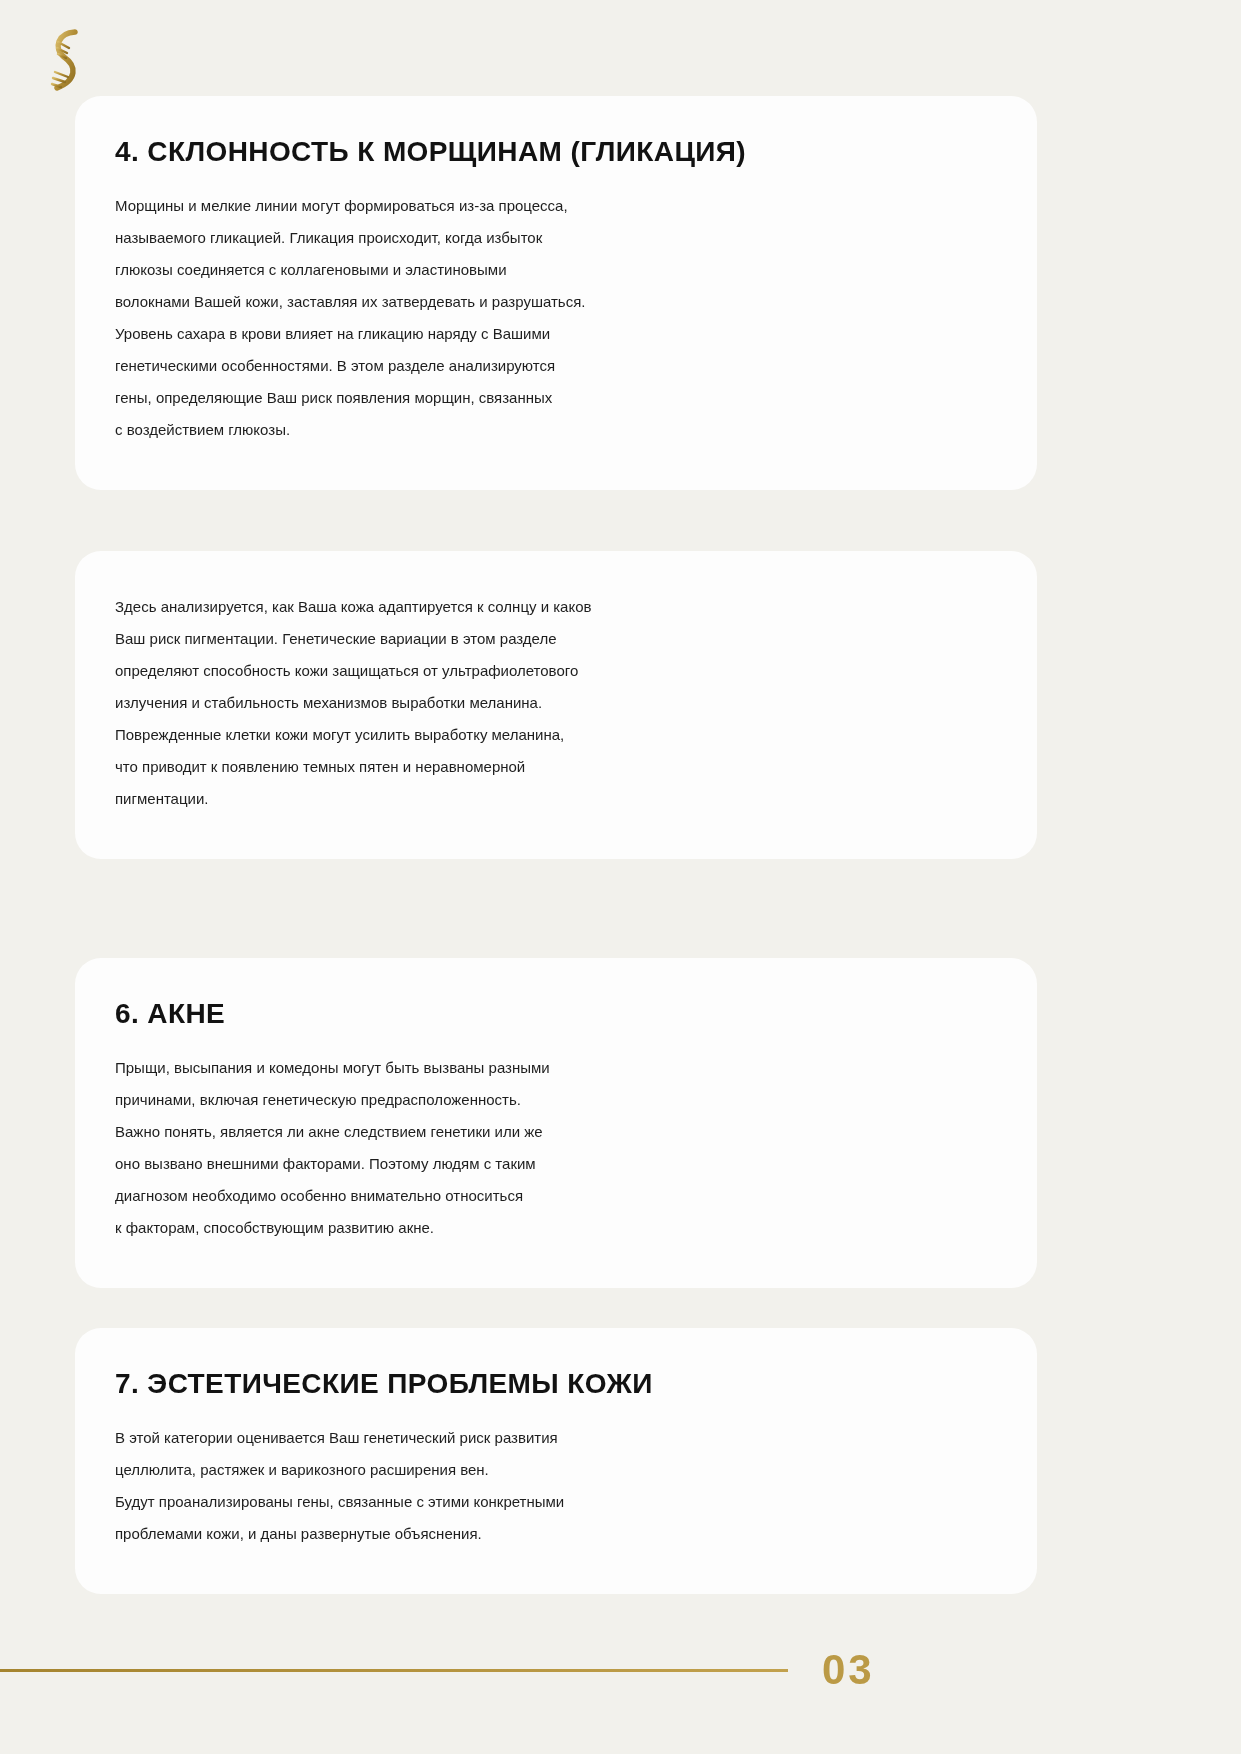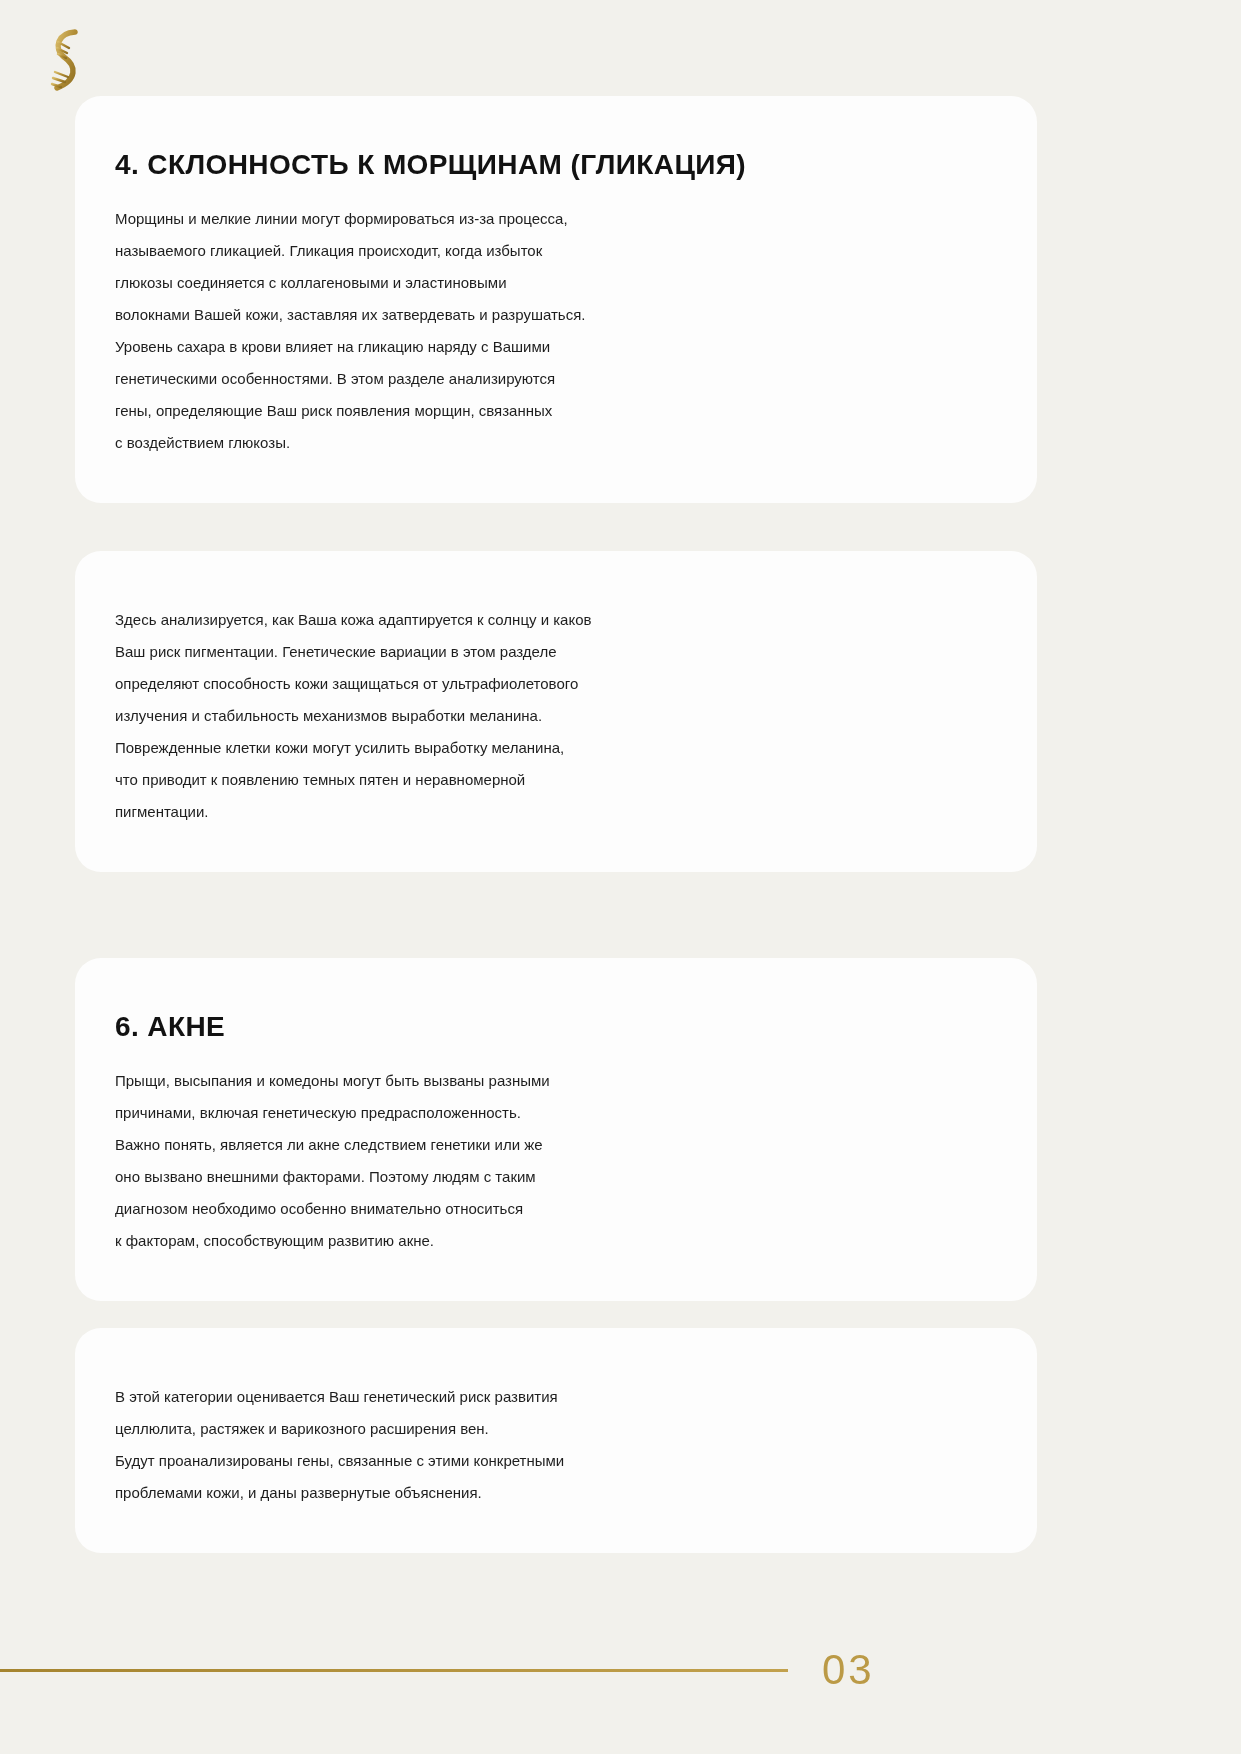--- a/index.html
+++ b/index.html
@@ -21,21 +21,21 @@
     top: 28px;
     width: 44px;
     height: 66px;
   }
   .card {
     position: absolute;
     left: 75px;
     width: 962px;
     background: #fdfdfd;
     border-radius: 26px;
-    padding: 53px 40px 44px 40px;
+    padding: 40px 40px 44px 40px;
   }
   .card-title {
     font-size: 28px;
     font-weight: 700;
     letter-spacing: 0.4px;
     color: #121212;
     margin-bottom: 22px;
     text-transform: uppercase;
   }
   .card-body {
@@ -50,21 +50,21 @@
     top: 1669px;
     width: 788px;
     height: 3px;
     background: linear-gradient(90deg, #a5842f, #c2a14d);
   }
   .page-number {
     position: absolute;
     left: 822px;
     top: 1646px;
     font-size: 42px;
-    font-weight: 400;
+    font-weight: 700;
     letter-spacing: 3px;
     color: #bb9a46;
     font-family: "Liberation Sans", sans-serif;
   }
 </style>
 </head>
 <body>
 
 <div class="page">
 
@@ -113,20 +113,21 @@
     <h2 class="card-title">6. АКНЕ</h2>
     <p class="card-body">Прыщи, высыпания и комедоны могут быть вызваны разными
 причинами, включая генетическую предрасположенность.
 Важно понять, является ли акне следствием генетики или же
 оно вызвано внешними факторами. Поэтому людям с таким
 диагнозом необходимо особенно внимательно относиться
 к факторам, способствующим развитию акне.</p>
   </section>
 
   <section class="card" style="top:1328px">
+    <h2 class="card-title">7. ЭСТЕТИЧЕСКИЕ ПРОБЛЕМЫ КОЖИ</h2>
     <p class="card-body">В этой категории оценивается Ваш генетический риск развития
 целлюлита, растяжек и варикозного расширения вен.
 Будут проанализированы гены, связанные с этими конкретными
 проблемами кожи, и даны развернутые объяснения.</p>
   </section>
 
   <div class="footer-divider"></div>
   <div class="page-number">03</div>
 
 </div>

